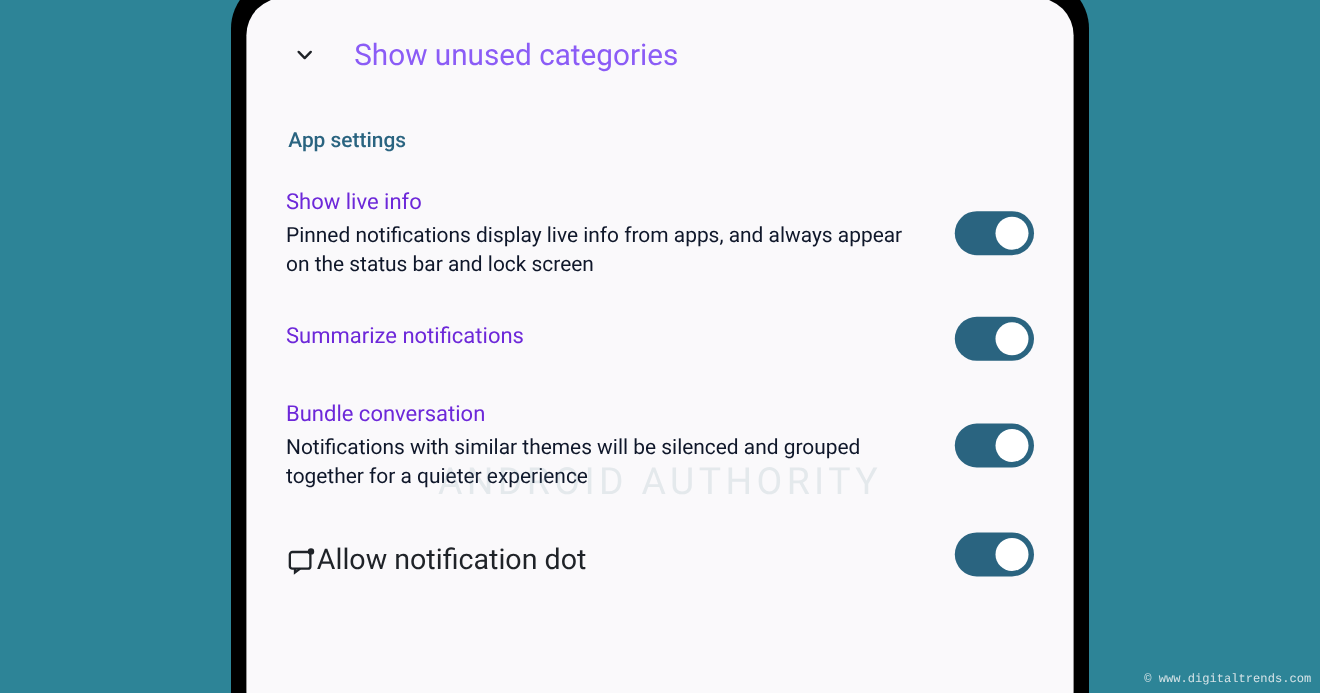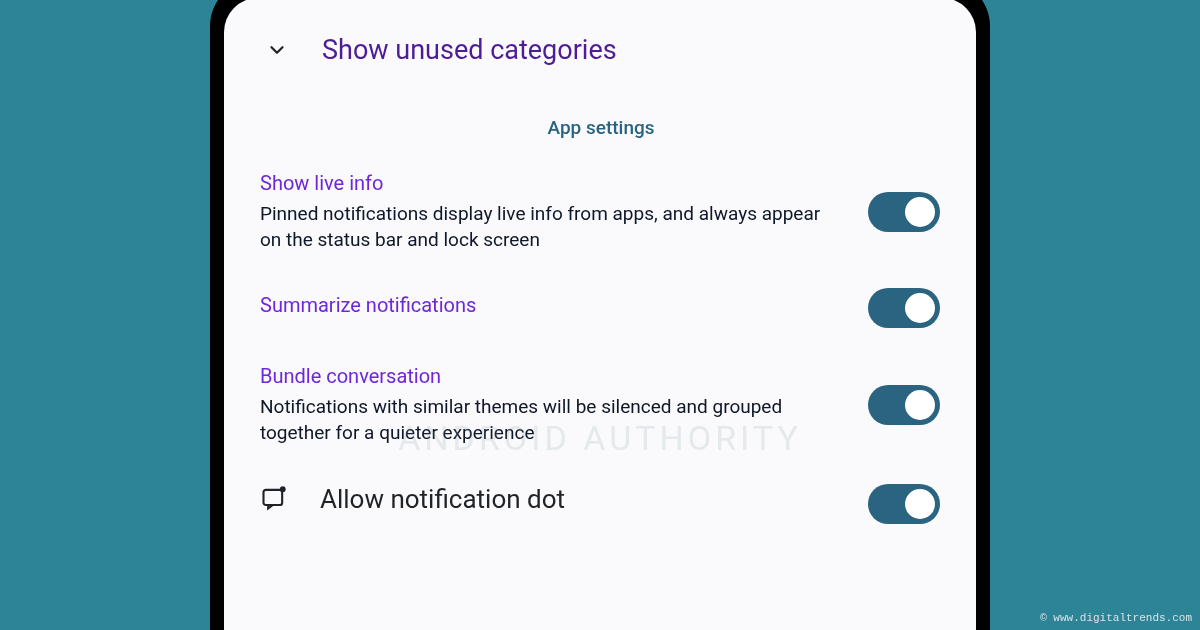--- a/index.html
+++ b/index.html
@@ -38,29 +38,28 @@
   }
   .chevron {
     width: 22px;
     height: 22px;
     display: flex;
     align-items: center;
     justify-content: center;
   }
   .expand-label {
     font-size: 27px;
-    color: #4c1d95;
+    color: #8b5cf6;
     font-weight: 400;
   }
   .section-header {
     color: #2a6480;
     font-size: 19px;
     font-weight: 500;
     padding: 22px 0 14px 2px;
-    text-align: center;
   }
   .setting-row {
     display: flex;
     align-items: center;
     justify-content: space-between;
     padding: 18px 0;
     gap: 24px;
   }
   .setting-text { flex: 1; }
   .setting-title {
@@ -100,22 +99,21 @@
     font-size: 34px;
     letter-spacing: 4px;
     color: rgba(120, 150, 160, 0.16);
     font-weight: 400;
     white-space: nowrap;
     pointer-events: none;
     text-align: right;
   }
   .dot-row {
     display: flex;
-    align-items: flex-start;
-    gap: 32px;
+    align-items: flex-end;
     padding-top: 20px;
   }
   .dot-icon { width: 28px; height: 28px; flex-shrink: 0; }
   .dot-label {
     font-size: 26px;
     color: #1f2328;
     flex: 1;
   }
   .credit {
     position: absolute;

